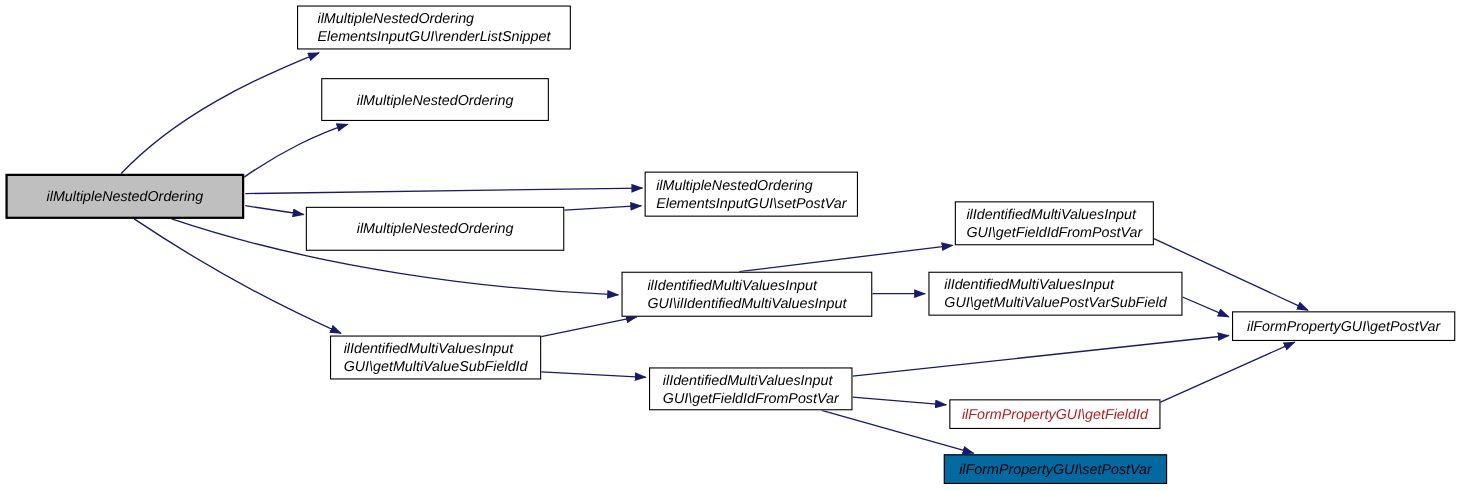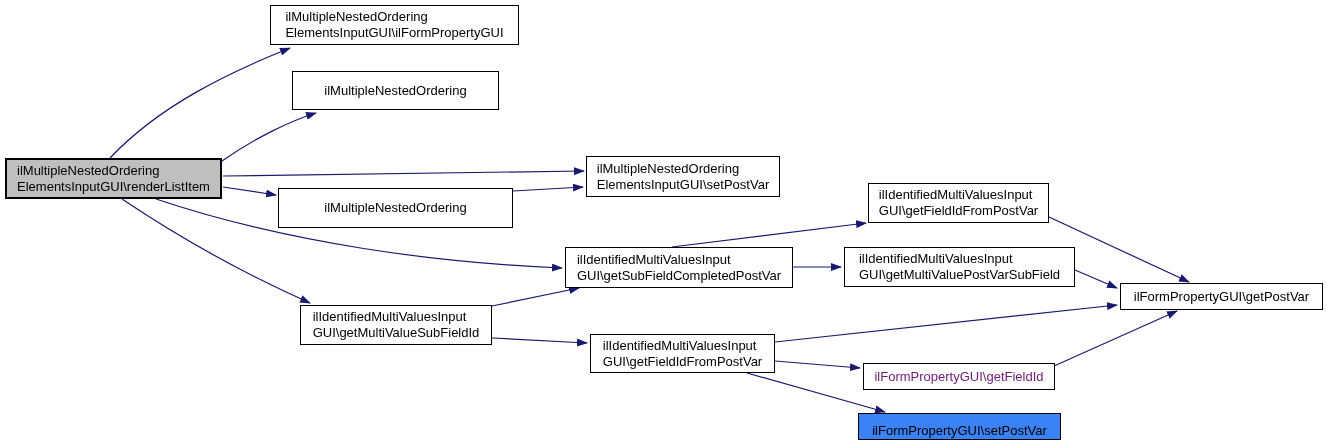--- a/index.html
+++ b/index.html
@@ -28,20 +28,21 @@
     box-sizing: border-box;
     background: #ffffff;
     border: 1px solid #000000;
     display: flex;
     align-items: center;
     justify-content: center;
     color: #000000;
     font-size: 13px;
     line-height: 16px;
     cursor: pointer;
+    font-style: italic;
   }
   .node .lines {
     text-align: left;
     white-space: nowrap;
   }
   .node.main {
     background: #bfbfbf;
     border-width: 2px;
     cursor: default;
   }
@@ -73,27 +74,26 @@
         <path d="M775,342 L1117,305" fill="none" stroke="#191970" stroke-width="1.2" marker-end="url(#arrowhead)"></path>
         <path d="M775,361 L860,368" fill="none" stroke="#191970" stroke-width="1.2" marker-end="url(#arrowhead)"></path>
         <path d="M747,373 L885,412" fill="none" stroke="#191970" stroke-width="1.2" marker-end="url(#arrowhead)"></path>
         <path d="M1054,366 L1177,311" fill="none" stroke="#191970" stroke-width="1.2" marker-end="url(#arrowhead)"></path>
       </g>
   </svg>
   <div id="node-group">
       <div class="node main" style="left: 5px; top: 158px; width: 217px; height: 41px; border-color: rgb(0, 0, 0); background: rgb(191, 191, 191); color: rgb(0, 0, 0);">
         <div class="lines">
           <div>ilMultipleNestedOrdering</div>
-          <div>ElementsInputGUI\renderListItem</div>
         </div>
       </div>
       <div class="node" style="left: 270px; top: 5px; width: 249px; height: 40px; border-color: rgb(0, 0, 0); background: rgb(255, 255, 255); color: rgb(0, 0, 0);">
         <div class="lines">
           <div>ilMultipleNestedOrdering</div>
-          <div>ElementsInputGUI\ilFormPropertyGUI</div>
+          <div>ElementsInputGUI\renderListSnippet</div>
         </div>
       </div>
       <div class="node" style="left: 292px; top: 71px; width: 207px; height: 39px; border-color: rgb(0, 0, 0); background: rgb(255, 255, 255); color: rgb(0, 0, 0);">
         <div class="lines">
           <div>ilMultipleNestedOrdering</div>
         </div>
       </div>
       <div class="node" style="left: 586px; top: 156px; width: 194px; height: 41px; border-color: rgb(0, 0, 0); background: rgb(255, 255, 255); color: rgb(0, 0, 0);">
         <div class="lines">
           <div>ilMultipleNestedOrdering</div>
@@ -101,21 +101,21 @@
         </div>
       </div>
       <div class="node" style="left: 278px; top: 188px; width: 235px; height: 40px; border-color: rgb(0, 0, 0); background: rgb(255, 255, 255); color: rgb(0, 0, 0);">
         <div class="lines">
           <div>ilMultipleNestedOrdering</div>
         </div>
       </div>
       <div class="node" style="left: 565px; top: 247px; width: 228px; height: 41px; border-color: rgb(0, 0, 0); background: rgb(255, 255, 255); color: rgb(0, 0, 0);">
         <div class="lines">
           <div>ilIdentifiedMultiValuesInput</div>
-          <div>GUI\getSubFieldCompletedPostVar</div>
+          <div>GUI\ilIdentifiedMultiValuesInput</div>
         </div>
       </div>
       <div class="node" style="left: 868px; top: 183px; width: 181px; height: 40px; border-color: rgb(0, 0, 0); background: rgb(255, 255, 255); color: rgb(0, 0, 0);">
         <div class="lines">
           <div>ilIdentifiedMultiValuesInput</div>
           <div>GUI\getFieldIdFromPostVar</div>
         </div>
       </div>
       <div class="node" style="left: 844px; top: 247px; width: 231px; height: 40px; border-color: rgb(0, 0, 0); background: rgb(255, 255, 255); color: rgb(0, 0, 0);">
         <div class="lines">
@@ -133,24 +133,24 @@
         <div class="lines">
           <div>ilIdentifiedMultiValuesInput</div>
           <div>GUI\getFieldIdFromPostVar</div>
         </div>
       </div>
       <div class="node" style="left: 1120px; top: 283px; width: 203px; height: 27px; border-color: rgb(0, 0, 0); background: rgb(255, 255, 255); color: rgb(0, 0, 0);">
         <div class="lines">
           <div>ilFormPropertyGUI\getPostVar</div>
         </div>
       </div>
-      <div class="node" style="left: 863px; top: 363px; width: 192px; height: 27px; border-color: rgb(0, 0, 0); background: rgb(255, 255, 255); color: #701a75;">
+      <div class="node" style="left: 863px; top: 363px; width: 192px; height: 27px; border-color: rgb(0, 0, 0); background: rgb(255, 255, 255); color: #b91c1c;">
         <div class="lines">
           <div>ilFormPropertyGUI\getFieldId</div>
         </div>
       </div>
-      <div class="node" style="left: 858px; top: 413px; width: 203px; height: 27px; border-color: rgb(0, 0, 0); background: #3b82f6; color: rgb(0, 0, 0); align-items: flex-end;">
+      <div class="node" style="left: 858px; top: 413px; width: 203px; height: 27px; border-color: rgb(0, 0, 0); background: #0369a1; color: rgb(0, 0, 0);">
         <div class="lines">
           <div>ilFormPropertyGUI\setPostVar</div>
         </div>
       </div>
     </div>
 </div>
 
 </body></html>

